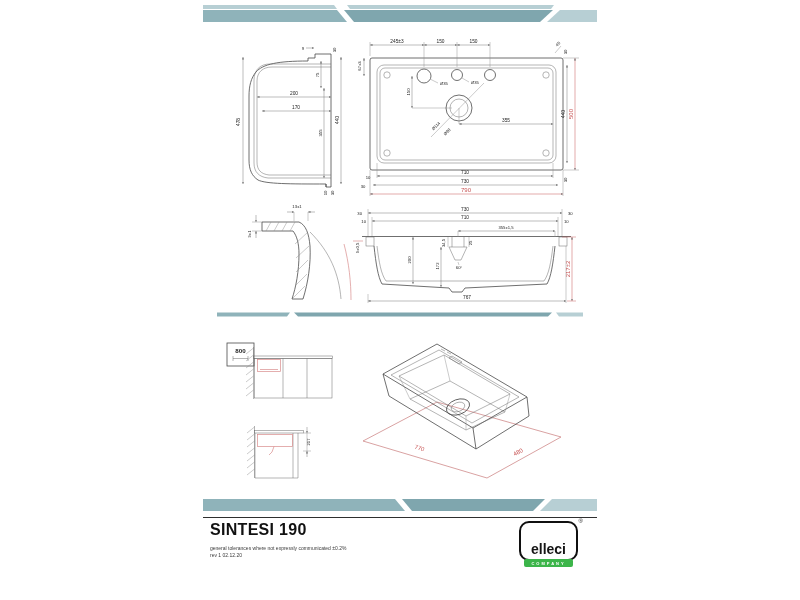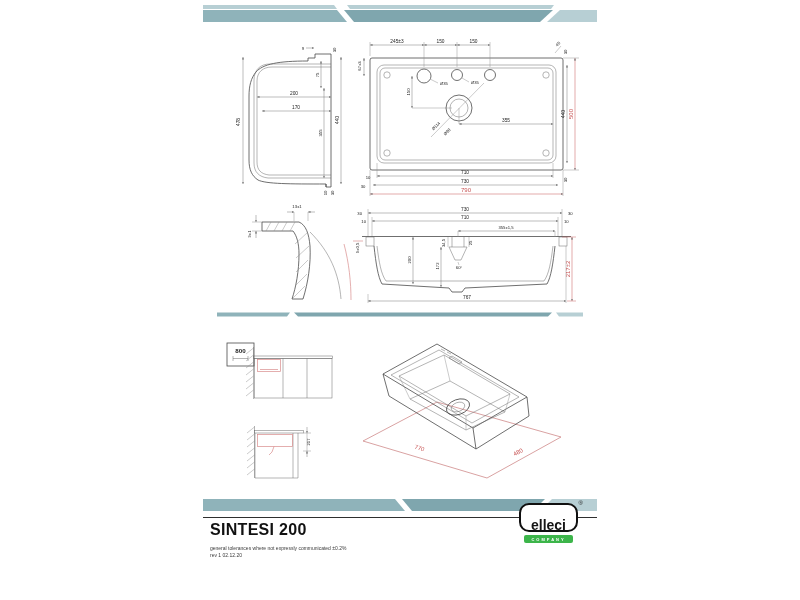--- a/index.html
+++ b/index.html
@@ -22,23 +22,23 @@
   text.d{font:4.8px "Liberation Sans",sans-serif;fill:#222;}
   text.s{font-size:4.2px;}
   text.b{font-weight:bold;font-size:6.2px;}
   text.rd6{font:6px "Liberation Sans",sans-serif;fill:#C75454;}
 
   
   .rule{position:absolute;left:203px;top:517px;width:394px;height:1.2px;background:#2f2f2f;}
   .model{position:absolute;left:210px;top:521px;font-size:16px;font-weight:bold;
          letter-spacing:0.3px;color:#111;}
   .notes{position:absolute;left:210px;top:545px;font-size:5px;line-height:6.5px;color:#3a3a3a;}
-  .logo{position:absolute;left:519px;top:503px;width:59px;height:29px;
+  .logo{position:absolute;left:519px;top:521px;width:59px;height:29px;
         border:2.5px solid #101010;border-radius:10px;background:#fff;
-        box-sizing:border-box;padding:12px 3px;}
+        box-sizing:border-box;padding:18px 3px;}
   .brand{font-weight:bold;font-size:14px;line-height:17px;text-align:center;
          color:#151515;white-space:nowrap;}
   .tagbar{height:8px;background:#3CB54A;border-radius:2px;margin-top:1px;
           display:flex;align-items:center;justify-content:center;}
   .tagbar span{font-size:4px;letter-spacing:2px;color:#fff;font-weight:bold;}
   .reg{position:absolute;right:-7px;top:-5px;font-size:6px;color:#222;}
 </style>
 </head>
 <body>
 
@@ -287,21 +287,21 @@
     <path class="thin" d="M444,355 L450,381 M510,394 L505,412 M466,416 L466,430 M399,376 L410,399"></path>
     <ellipse class="prof" cx="458" cy="407" rx="12" ry="7.5" transform="rotate(-20 458 407)"></ellipse>
     <ellipse class="prof2" cx="458" cy="407" rx="7" ry="4.5" transform="rotate(-20 458 407)"></ellipse>
     <path class="prof" d="M383,374 L389,396 L476,449 L473,428 M476,449 L529,416 L527,397"></path>
     <path class="prof2" d="M452,356 L462,362 L459,364 L449,358 Z"></path>
     <path class="prof2" d="M441,349 L445,351 M447,352 L451,354"></path>
   </g>
 </svg>
 
 <div class="rule"></div>
-<div class="model">SINTESI 200</div>
+<div class="model">SINTESI 190</div>
 <div class="notes">
   <div>general tolerances where not expressly communicated ±0.2%</div>
   <div>rev 1 02.12.20</div>
 </div>
 <div class="logo">
   <span class="reg">®</span>
   <div class="brand">elleci</div>
   <div class="tagbar">
     <span>COMPANY</span>
   </div>

